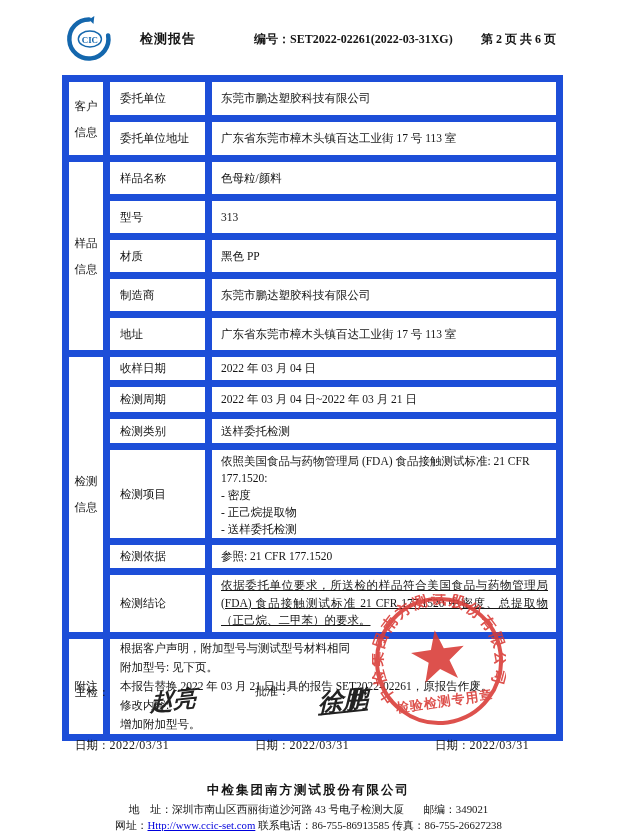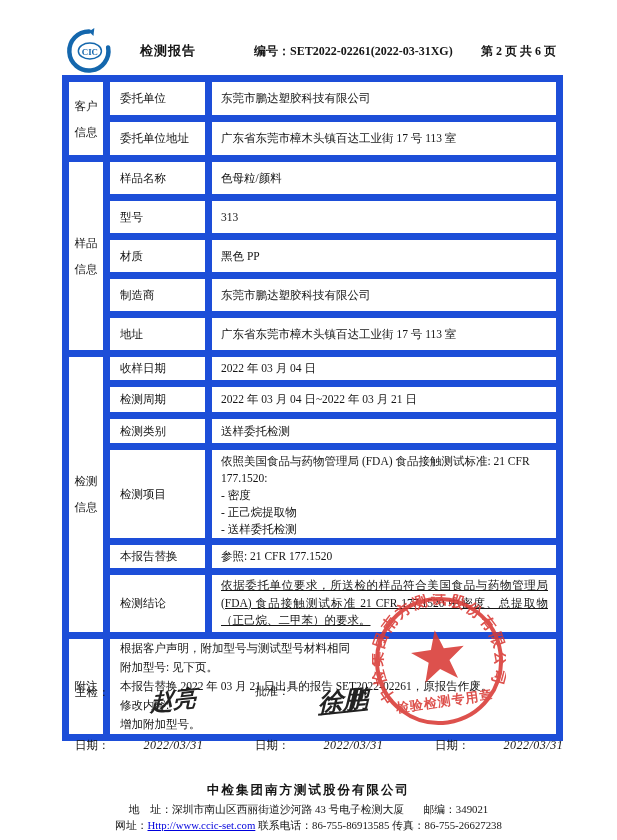--- a/index.html
+++ b/index.html
@@ -2,42 +2,42 @@
 <html><head>
 <meta charset="utf-8">
 <style>
   html,body{margin:0;padding:0;background:#e8e8e8;}
   .page{
     position:relative;width:617px;height:840px;background:#ffffff;
     font-family:"Liberation Serif","DejaVu Serif",serif;color:#151515;
     overflow:hidden;margin:0 auto;
   }
   
-  .header{position:absolute;left:62px;top:26px;width:494px;height:50px;display:flex;align-items:center;}
+  .header{position:absolute;left:62px;top:14px;width:494px;height:50px;display:flex;align-items:center;}
   .logo{width:54px;height:48px;flex:0 0 54px;}
   .report-title{font-size:13px;font-weight:bold;margin-left:24px;letter-spacing:1px;}
   .report-no{font-size:12px;font-weight:bold;margin-left:58px;white-space:nowrap;}
   .page-info{font-size:12px;font-weight:bold;margin-left:auto;white-space:nowrap;}
   
   table.main{position:absolute;left:62px;top:75px;width:494px;border-collapse:collapse;table-layout:fixed;}
   table.main td{border:7px solid #1d4ed8;font-size:11.5px;vertical-align:middle;overflow:hidden;}
   td.sec{width:41px;text-align:center;line-height:26px;padding:0;}
   td.lbl{width:102px;padding:0 0 0 10px;}
   td.val{width:351px;padding:0 8px 0 9px;}
   td.val .line{line-height:17px;}
   td.multi{vertical-align:middle;padding-top:3px;padding-bottom:0;}
   td.justify{text-align:justify;line-height:17.5px;padding-top:2px;padding-bottom:2px;text-decoration:underline;}
   td.notes-cell{vertical-align:middle;margin-top:8px;}
   td.notes-cell .line{line-height:19px;}
   
   .sig-row{position:absolute;left:62px;top:684px;width:494px;display:grid;grid-template-columns:180px 180px 134px;align-items:center;}
   .date-row{position:absolute;left:62px;top:738px;width:494px;display:grid;grid-template-columns:180px 180px 134px;}
   .sig-group,.date-group{display:flex;align-items:flex-start;}
   .sig-label,.date-label{font-size:11.5px;padding-left:13px;white-space:nowrap;}
-  .date-value{font-size:12px;margin-left:34px;letter-spacing:.5px;font-style:italic;}
+  .date-value{font-size:12px;letter-spacing:.5px;}
   .sig-name{font-family:"DejaVu Serif",serif;font-style:italic;font-weight:bold;font-size:23px;color:#222;transform:rotate(-6deg) skewX(-6deg);margin-left:40px;white-space:nowrap;}
   .sig-name.approver{margin-left:28px;font-size:25px;text-decoration:underline;}
   .scribble{margin-left:34px;}
   
   .stamp{position:absolute;left:372px;top:594px;width:134px;height:134px;pointer-events:none;opacity:.88;}
   
   .footer{position:absolute;left:0;top:782px;width:617px;text-align:center;}
   .footer .company{font-size:12.5px;font-weight:bold;letter-spacing:2px;}
   .footer .addr{font-size:10.8px;margin-top:4px;}
   .footer .web{font-size:10.8px;margin-top:2px;}
@@ -127,21 +127,21 @@
       <td class="lbl" style="height:86px">检测项目</td>
       <td class="val multi">
         <div class="line">依照美国食品与药物管理局 (FDA) 食品接触测试标准: 21 CFR</div>
         <div class="line">177.1520:</div>
         <div class="line">- 密度</div>
         <div class="line">- 正己烷提取物</div>
         <div class="line">- 送样委托检测</div>
       </td>
     </tr>
     <tr>
-      <td class="lbl" style="height:23px">本报告替换</td>
+      <td class="lbl" style="height:23px">检测依据</td>
       <td class="val">参照: 21 CFR 177.1520</td>
     </tr>
     <tr>
       <td class="lbl" style="height:52px">检测结论</td>
       <td class="val justify">依据委托单位要求，所送检的样品符合美国食品与药物管理局 (FDA) 食品接触测试标准 21 CFR 177.1520 中密度、总提取物（正己烷、二甲苯）的要求。</td>
     </tr>
 
     <tr>
       <td class="sec" style="height:95px">附注</td>
       <td class="val notes-cell" colspan="2" style="padding-left:10px">

